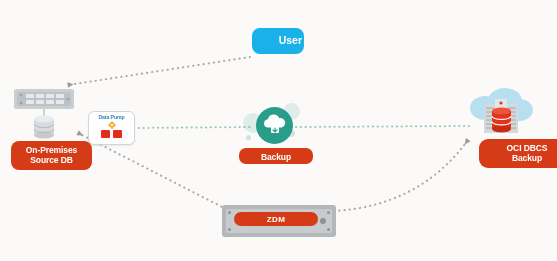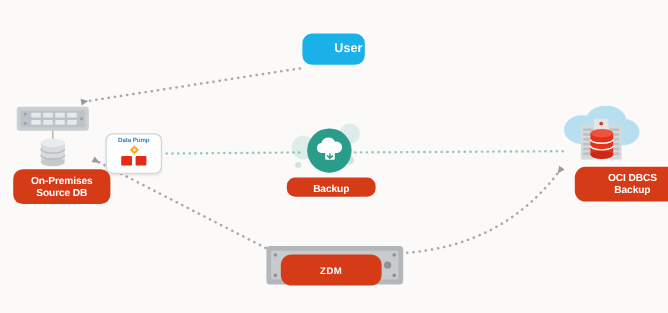--- a/index.html
+++ b/index.html
@@ -185,21 +185,21 @@
   }
   #zdm-screw-tl { left: 6px; top: 6px; }
   #zdm-screw-bl { left: 6px; top: 23px; }
   #zdm-screw-tr { left: 105px; top: 6px; }
   #zdm-screw-br { left: 105px; top: 23px; }
   #zdm-pill {
     position: absolute;
     left: 12px;
     top: 7px;
     width: 84px;
-    height: 26px;
+    height: 14px;
     background: #d63b18;
     border-radius: 9px;
     color: #ffffff;
     font-size: 8px;
     font-weight: bold;
     letter-spacing: 0.4px;
     display: flex;
     align-items: center;
     justify-content: center;
   }

